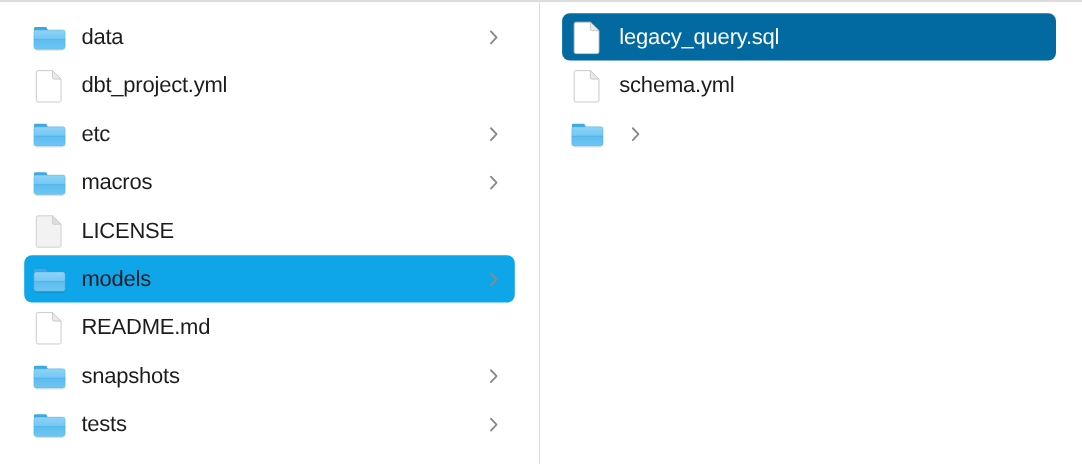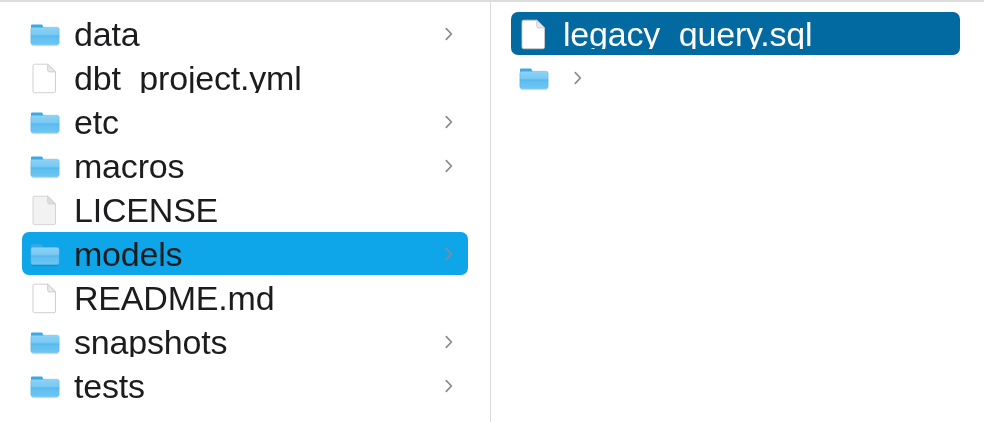--- a/index.html
+++ b/index.html
@@ -71,21 +71,21 @@
   .row .icon {
     flex: 0 0 auto;
     width: 30px;
     height: 34px;
     margin-right: 14px;
     position: relative;
   }
 
   .row .label {
     flex: 1 1 auto;
-    font-size: 34px;
+    font-size: 20px;
     line-height: 30px;
     letter-spacing: -0.2px;
     color: #1c1c1e;
     white-space: nowrap;
     overflow: hidden;
     text-overflow: ellipsis;
   }
   .row.selected-blue .label {
     color: #ffffff;
   }
@@ -349,20 +349,34 @@
             </span>
             <span class="label">legacy_query.sql</span>
             <span class="chevron hidden">
   <svg viewBox="0 0 14 20" xmlns="http://www.w3.org/2000/svg" aria-hidden="true">
     <path d="M4.3,4.6 L9.4,10 L4.3,15.4" fill="none" stroke="#8a8a8e" stroke-width="1.7" stroke-linecap="round" stroke-linejoin="round"></path>
   </svg>
             </span>
           </div>
           <div class="row">
             <span class="icon">
+  <svg class="ico-doc" viewBox="0 0 30 34" xmlns="http://www.w3.org/2000/svg" aria-hidden="true">
+    <path d="M4.6,3.2 h13.1 l7.8,7.7 v19.2 a1.6,1.6 0 0 1 -1.6,1.6 H4.6 a1.6,1.6 0 0 1 -1.6,-1.6 V4.8 a1.6,1.6 0 0 1 1.6,-1.6 Z" fill="#ffffff" stroke="#c9c9c9" stroke-width="0.9" stroke-linejoin="round"></path>
+    <path d="M17.7,3.2 v6.2 a1.5,1.5 0 0 0 1.5,1.5 h6.3 Z" fill="#eaeaea" stroke="#c9c9c9" stroke-width="0.9" stroke-linejoin="round"></path>
+  </svg>
+            </span>
+            <span class="label">schema.yml</span>
+            <span class="chevron hidden">
+  <svg viewBox="0 0 14 20" xmlns="http://www.w3.org/2000/svg" aria-hidden="true">
+    <path d="M4.3,4.6 L9.4,10 L4.3,15.4" fill="none" stroke="#8a8a8e" stroke-width="1.7" stroke-linecap="round" stroke-linejoin="round"></path>
+  </svg>
+            </span>
+          </div>
+          <div class="row">
+            <span class="icon">
   <svg class="ico-folder" viewBox="0 0 30 34" xmlns="http://www.w3.org/2000/svg" aria-hidden="true">
     <defs>
       <linearGradient id="fgTab" x1="0" y1="0" x2="0" y2="1">
         <stop offset="0" stop-color="#53b4ec"></stop>
                     <stop offset="1" stop-color="#2e9ada"></stop>
       </linearGradient>
       <linearGradient id="fgBody" x1="0" y1="0" x2="0" y2="1">
         <stop offset="0" stop-color="#8ed3f6"></stop>
                     <stop offset="0.47" stop-color="#74c8f3"></stop>
         <stop offset="0.50" stop-color="#5cbdf0"></stop>

